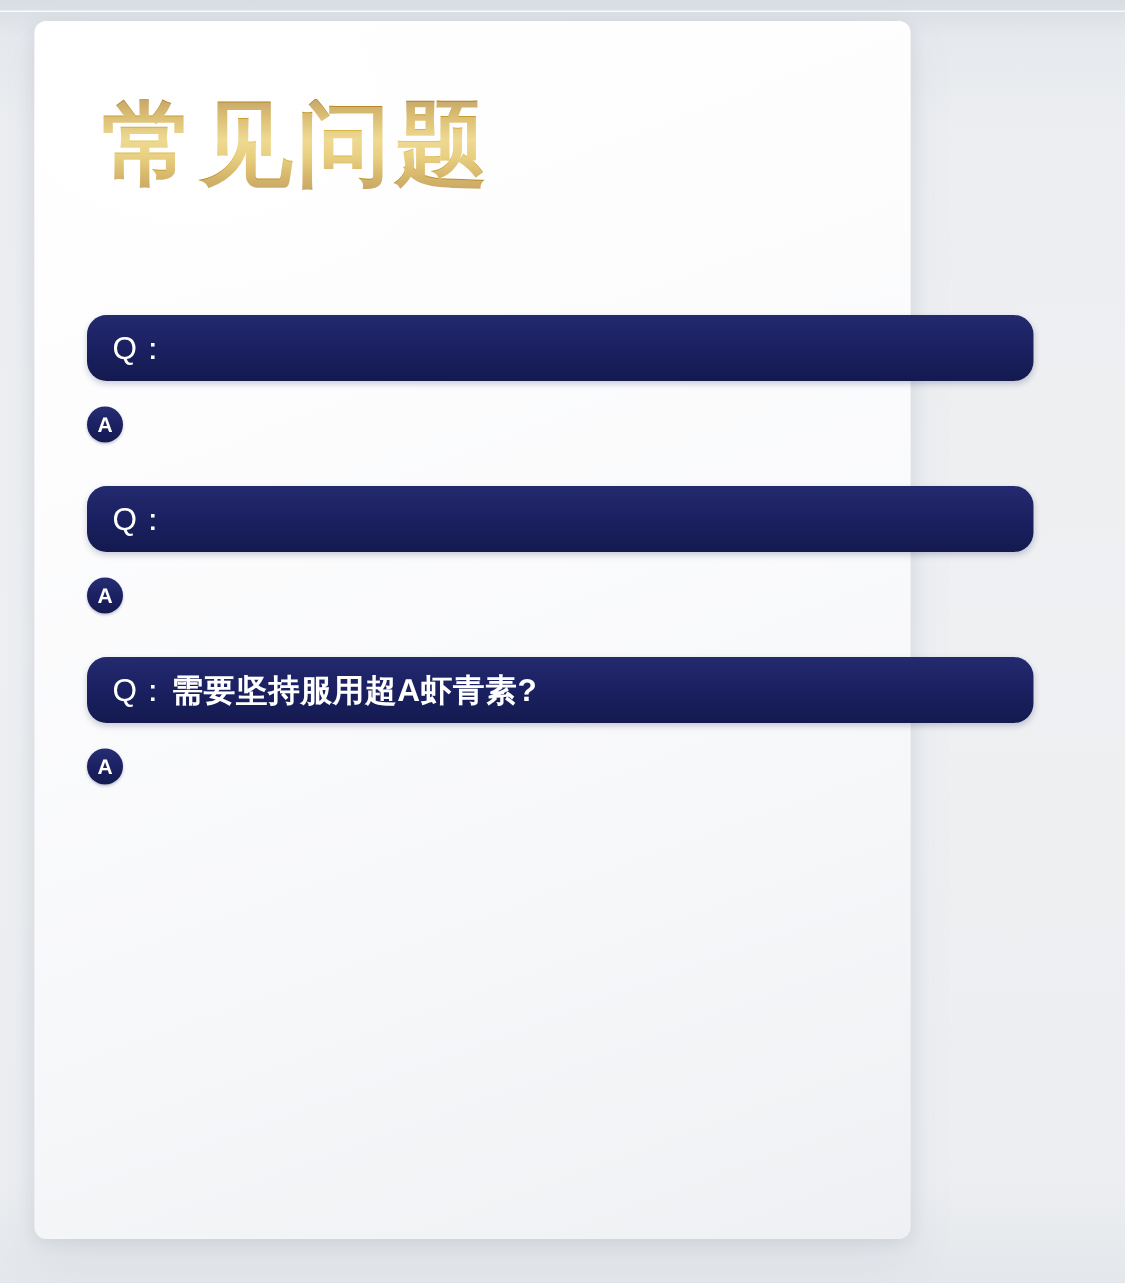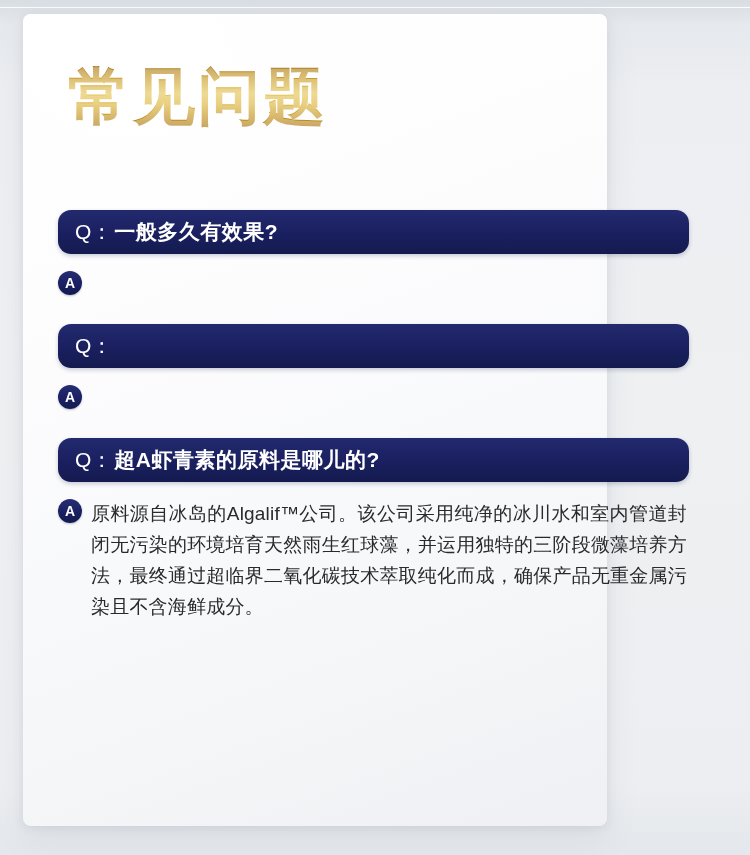--- a/index.html
+++ b/index.html
@@ -170,21 +170,20 @@
   <div class="card">
     <div class="card-inner">
 
       <div class="title">常见问题</div>
 
       <div class="faq-list">
 
         <div class="faq-item">
           <div class="q-bar">
             <span class="q-mark">Q：</span>
-            <span class="q-text">一般多久有效果?</span>
           </div>
           <div class="a-block">
             <span class="a-badge">A</span>
           </div>
         </div>
 
         <div class="gap-1"></div>
 
         <div class="faq-item">
           <div class="q-bar">
@@ -193,24 +192,23 @@
           <div class="a-block">
             <span class="a-badge">A</span>
           </div>
         </div>
 
         <div class="gap-2"></div>
 
         <div class="faq-item">
           <div class="q-bar">
             <span class="q-mark">Q：</span>
-            <span class="q-text">超A虾青素的原料是哪儿的?</span>
+            <span class="q-text">需要坚持服用超A虾青素?</span>
           </div>
           <div class="a-block">
             <span class="a-badge">A</span>
-            <div class="a-text">原料源自冰岛的Algalif™公司。该公司采用纯净的冰川水和室内管道封闭无污染的环境培育天然雨生红球藻，并运用独特的三阶段微藻培养方法，最终通过超临界二氧化碳技术萃取纯化而成，确保产品无重金属污染且不含海鲜成分。</div>
           </div>
         </div>
 
       </div>
     </div>
   </div>
 </div>
 
 </body></html>

